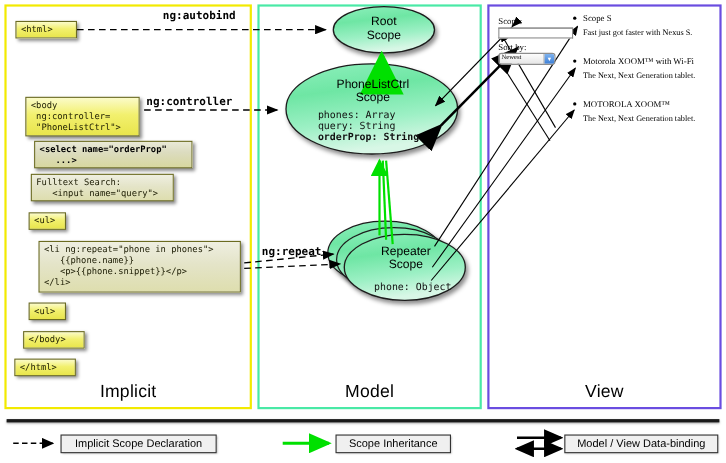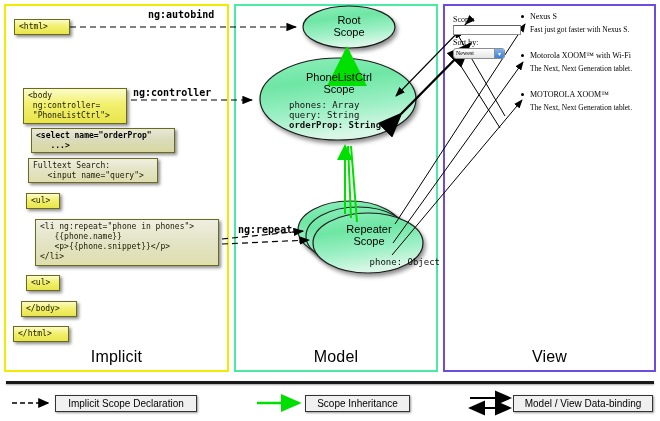--- a/index.html
+++ b/index.html
@@ -293,34 +293,34 @@
 
   <div class="scope-title" style="left:309px; top:14px; width:80px;">Root
 Scope</div>
 
   <div class="scope-title" style="left:284px; top:71px; width:110px;">PhoneListCtrl
 Scope</div>
   <div class="scope-props" style="left:289px; top:100px; width:120px;"><span>phones: Array</span><br><span>query: String</span><br><b>orderProp: String</b></div>
 
   <div class="scope-title" style="left:323px; top:223px; width:92px;">Repeater
 Scope</div>
-  <div class="scope-props" style="left:340px; top:257px; width:100px; text-align:right;">phone: Object</div>
+  <div class="scope-props" style="left:340px; top:257px; width:100px; text-align:left;">phone: Object</div>
 
   <div class="view-label" style="left:453px; top:15px;">Scope:</div>
   <input class="view-input" style="left: 453px; top: 25px; width: 68px; height: 10px; font-size: 7px;" value="">
 
   <div class="view-label" style="left:453px; top:38px;">Sort by:</div>
   <div class="view-select" style="left:453px; top:48px; width:52px; height:11px;">
     <span>Newest</span>
     <span class="select-arrow">▾</span>
   </div>
 
   <div class="phone-item" style="left:521px; top:12px;">
     <span class="phone-bullet"></span>
-    <span class="phone-name">Nexus S</span>
+    <span class="phone-name">Scope S</span>
     <span class="phone-snippet">Fast just got faster with Nexus S.</span>
   </div>
   <div class="phone-item" style="left:521px; top:51px;">
     <span class="phone-bullet"></span>
     <span class="phone-name">Motorola XOOM™  with Wi-Fi</span>
     <span class="phone-snippet">The Next, Next Generation tablet.</span>
   </div>
   <div class="phone-item" style="left:521px; top:90px;">
     <span class="phone-bullet"></span>
     <span class="phone-name">MOTOROLA XOOM™</span>

